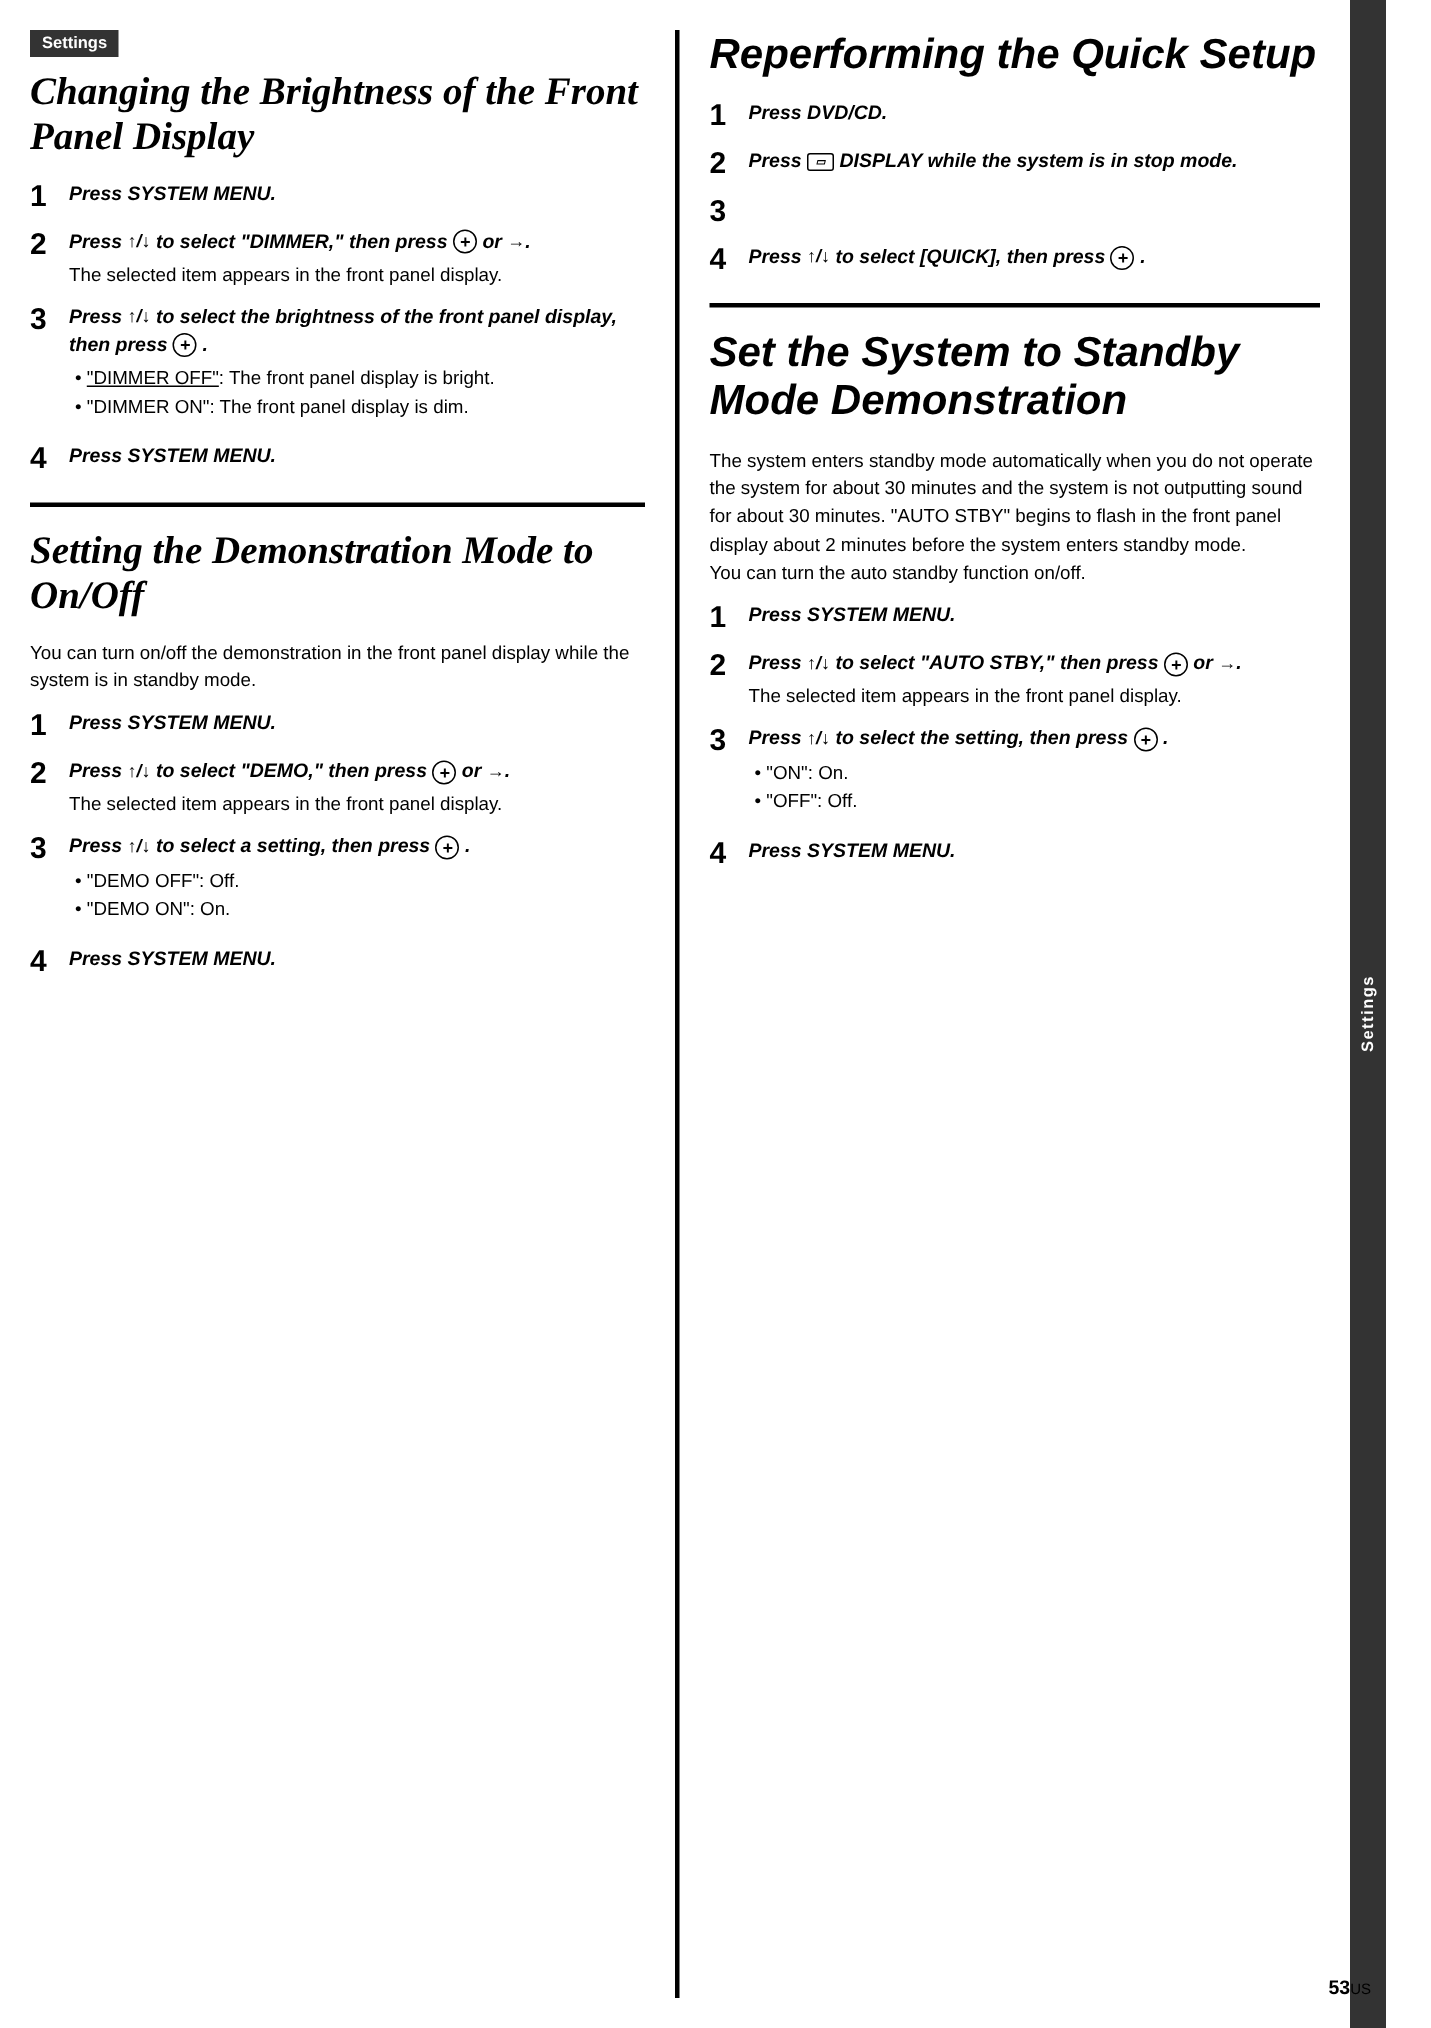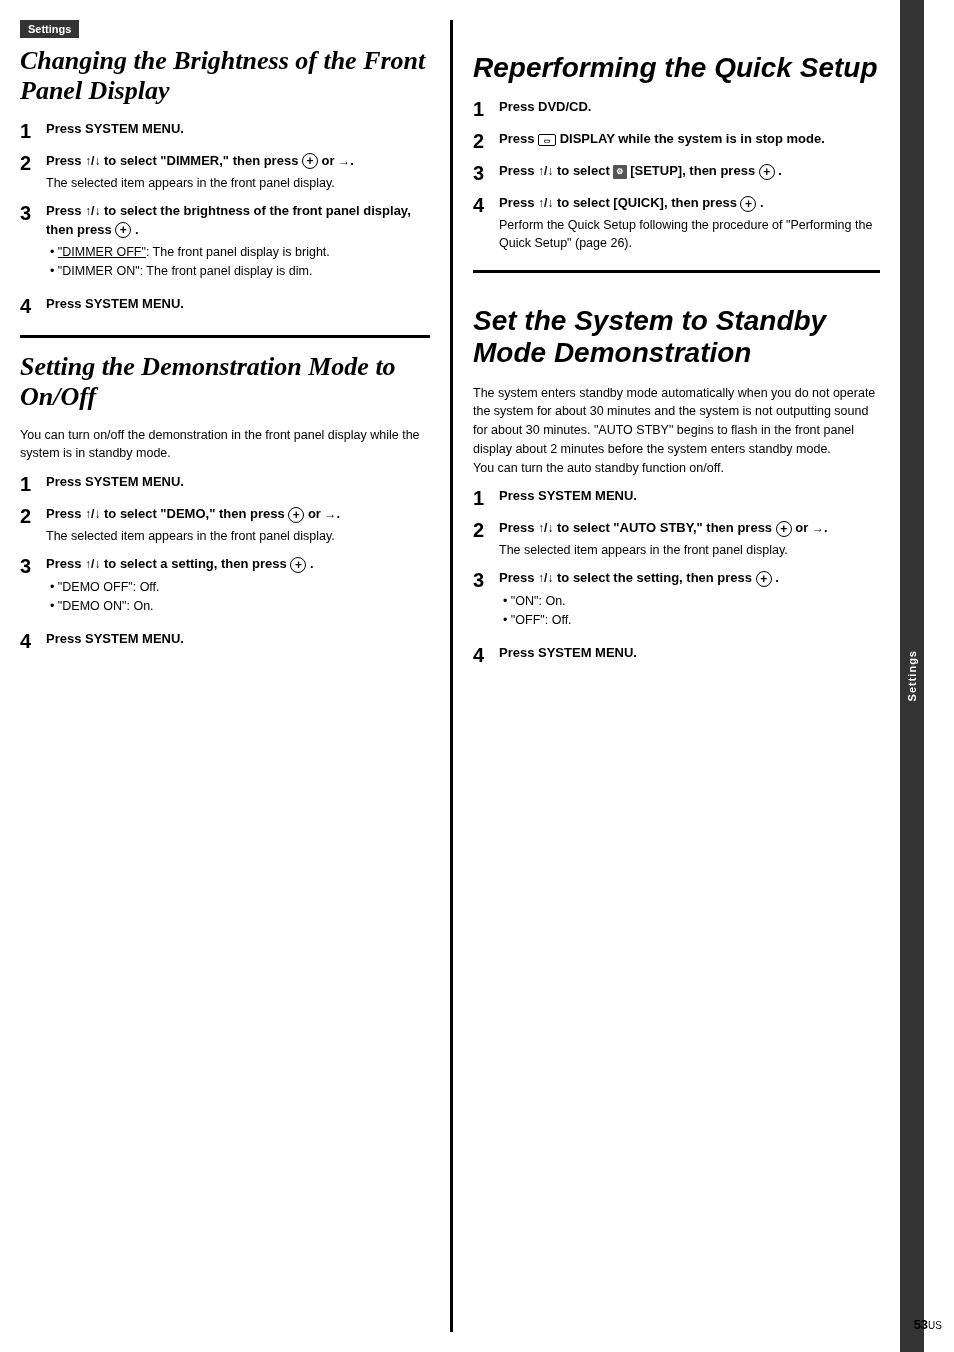--- a/index.html
+++ b/index.html
@@ -68,21 +68,20 @@
       margin-bottom: 14px;
       font-family: Liberation Serif, serif;
     }
     .section-title-large {
       font-size: 28px;
       font-weight: 900;
       font-style: italic;
       line-height: 1.15;
       margin-bottom: 14px;
       font-family: Arial Black, Arial, sans-serif;
-      margin-top: 32px;
     }
     .section-divider {
       border: none;
       border-top: 3px solid #000;
       margin: 18px 0 14px 0;
     }
     
     .step {
       display: flex;
       align-items: flex-start;
@@ -95,20 +94,21 @@
       min-width: 20px;
       line-height: 1.1;
     }
     .step-content {
       flex: 1;
       font-size: 13px;
       line-height: 1.45;
     }
     .step-content b {
       font-weight: bold;
+      font-style: italic;
     }
     .step-content .note {
       font-weight: normal;
       font-size: 12.5px;
       margin-top: 3px;
       display: block;
     }
     .bullet-list {
       list-style: none;
       margin: 4px 0 4px 4px;
@@ -162,21 +162,21 @@
       background: #555;
       color: #fff;
       font-size: 8px;
       padding: 1px 3px;
       vertical-align: middle;
       border-radius: 1px;
     }
     .page-num {
       position: absolute;
       bottom: 20px;
-      right: 12px;
+      right: 40px;
       font-size: 13px;
       font-weight: bold;
     }
     .page-num-sup {
       font-size: 10px;
       font-weight: normal;
     }
     
     .intro-para {
       font-size: 12.5px;
@@ -293,30 +293,26 @@
 
       <div class="step">
         <div class="step-num">2</div>
         <div class="step-content">
           <b>Press <span class="display-icon">▭</span> DISPLAY while the system is in stop mode.</b>
         </div>
       </div>
 
       <div class="step">
         <div class="step-num">3</div>
-        <div class="step-content">
-          <b>Press <span class="arrow-updown">↑/↓</span> to select <span class="setup-icon">⚙</span> [SETUP], then press <span class="circle-plus">+</span> .</b>
-        </div>
       </div>
 
       <div class="step">
         <div class="step-num">4</div>
         <div class="step-content">
           <b>Press <span class="arrow-updown">↑/↓</span> to select [QUICK], then press <span class="circle-plus">+</span> .</b>
-          <span class="note">Perform the Quick Setup following the procedure of "Performing the Quick Setup" (page 26).</span>
         </div>
       </div>
 
       <hr class="section-divider">
 
       <div class="section-title-large">Set the System to Standby Mode Demonstration</div>
 
       <p class="intro-para">The system enters standby mode automatically when you do not operate the system for about 30 minutes and the system is not outputting sound for about 30 minutes. "AUTO STBY" begins to flash in the front panel display about 2 minutes before the system enters standby mode.<br>You can turn the auto standby function on/off.</p>
 
       <div class="step">

